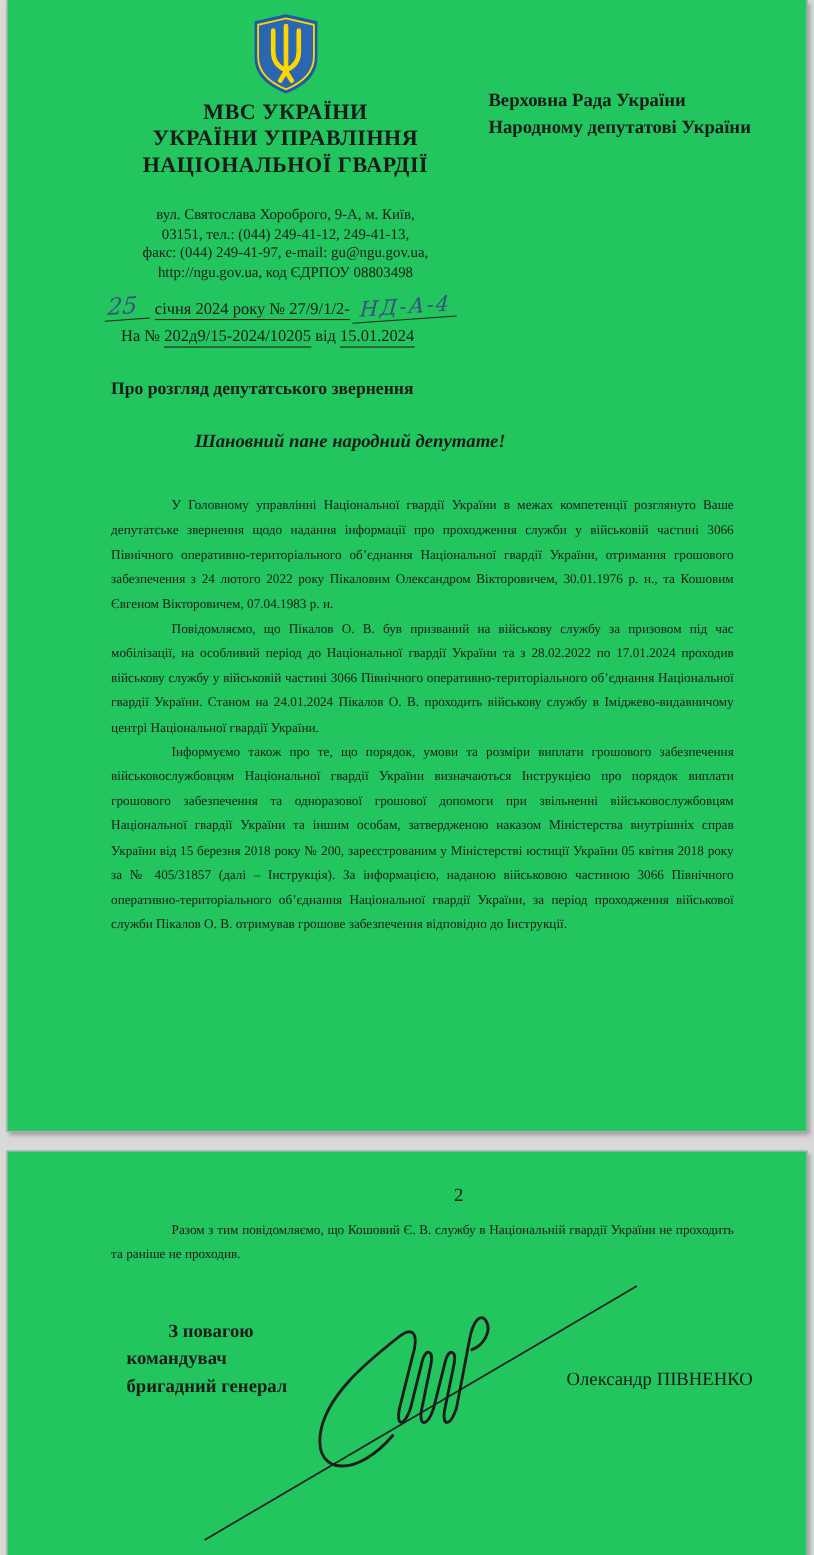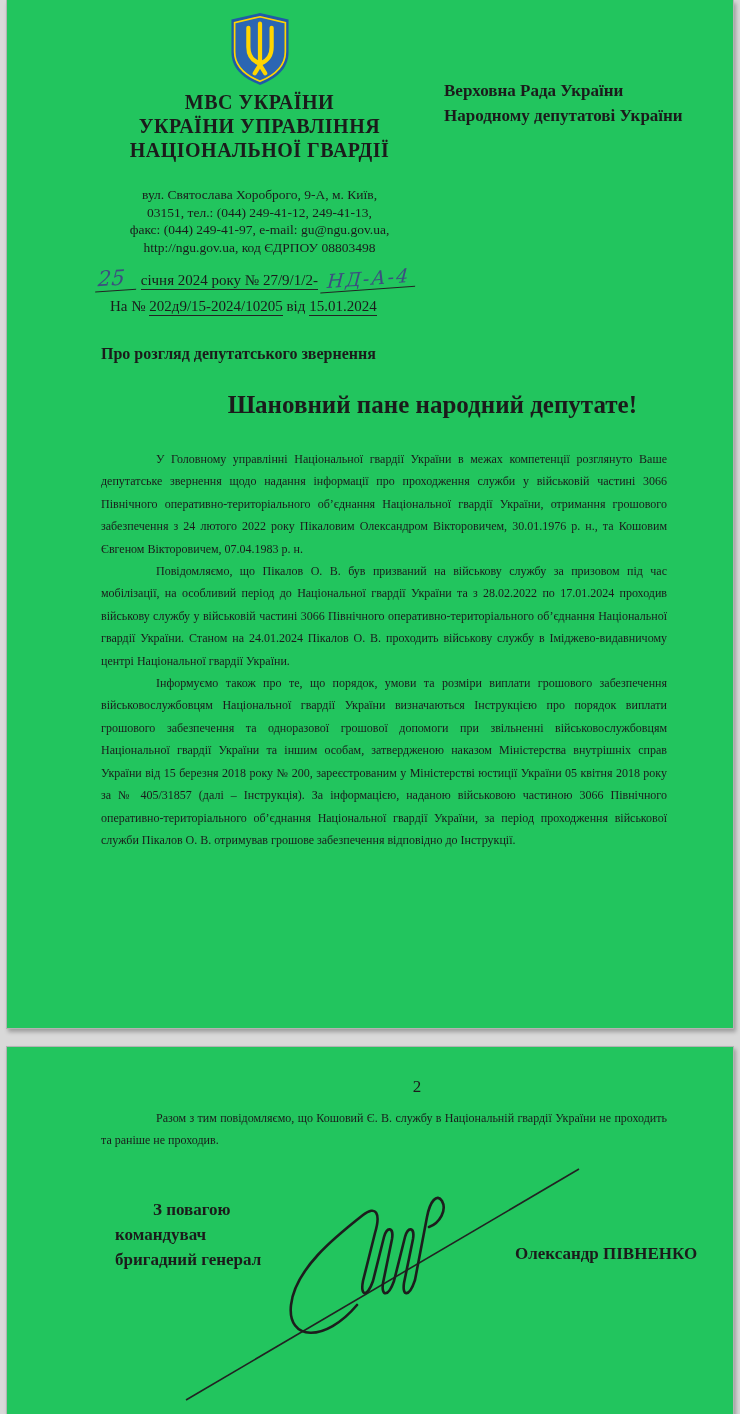--- a/index.html
+++ b/index.html
@@ -32,32 +32,32 @@
     transform:rotate(-4deg) skewX(-8deg);
   }
   .hand-day{font-size:21px;padding:0 12px 0 2px;margin-right:4px;}
   .hand-suffix{font-size:19px;letter-spacing:2px;padding:0 6px;margin-left:3px;}
 
   
   .recipient{position:absolute;left:437px;top:78px;font-weight:bold;font-size:17px;line-height:25px;white-space:nowrap;}
 
   
   .subject{position:absolute;left:94px;top:345px;font-weight:bold;font-size:16px;}
-  .salutation{position:absolute;left:170px;top:391px;width:460px;text-align:right;
-              font-weight:bold;font-size:25px;}
+  .salutation{position:absolute;left:170px;top:391px;width:460px;text-align:left;
+              font-weight:bold;font-style:italic;font-size:17px;}
   .body-block{position:absolute;left:94px;width:566px;font-size:12px;line-height:22.4px;text-align:justify;}
   .body1{top:448px;}
   .para{margin:0;text-indent:55px;}
 
   
   .page-number{position:absolute;left:100px;top:30px;width:620px;text-align:center;font-size:17px;}
   .body2{top:60px;}
   .closing{position:absolute;left:108px;top:150px;font-weight:bold;font-size:17px;line-height:25px;}
   .closing .indent1{padding-left:38px;}
-  .signer{position:absolute;left:508px;top:197px;font-weight:bold;font-size:17px;white-space:nowrap;}
+  .signer{position:absolute;left:508px;top:197px;font-weight:normal;font-size:17px;white-space:nowrap;}
   .sig-svg{position:absolute;left:150px;top:108px;width:440px;height:260px;}
 </style>
 </head>
 <body>
 
 <div class="page page1">
 
   <div class="lh-col">
     <svg class="emblem" viewBox="0 0 60 70" aria-hidden="true">
       <path d="M30 1 L57 7 V38 C57 54 45 63 30 69 C15 63 3 54 3 38 V7 Z" fill="#1f5aa8"></path>

